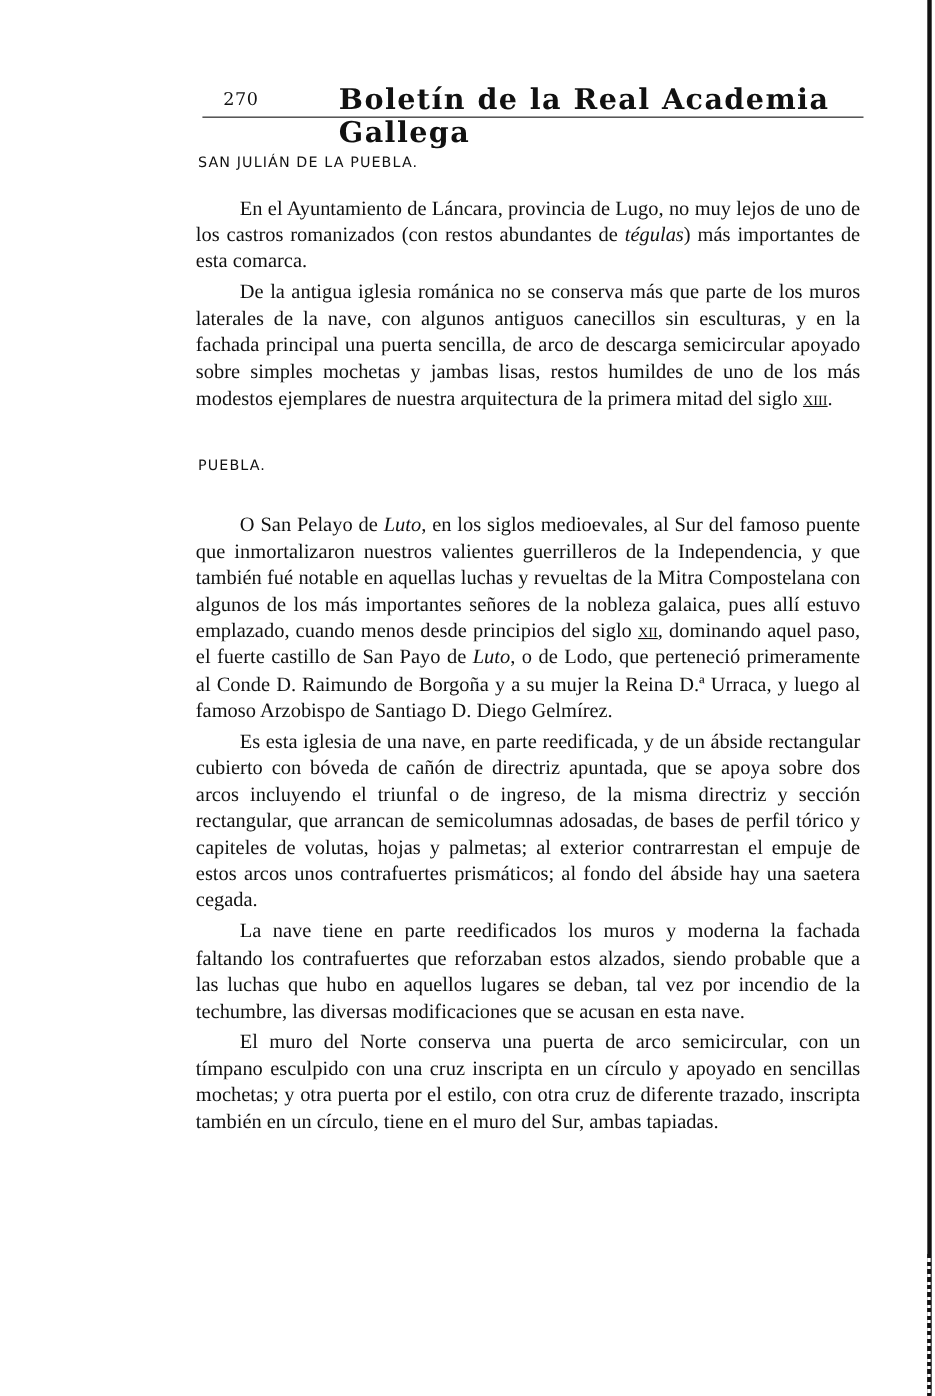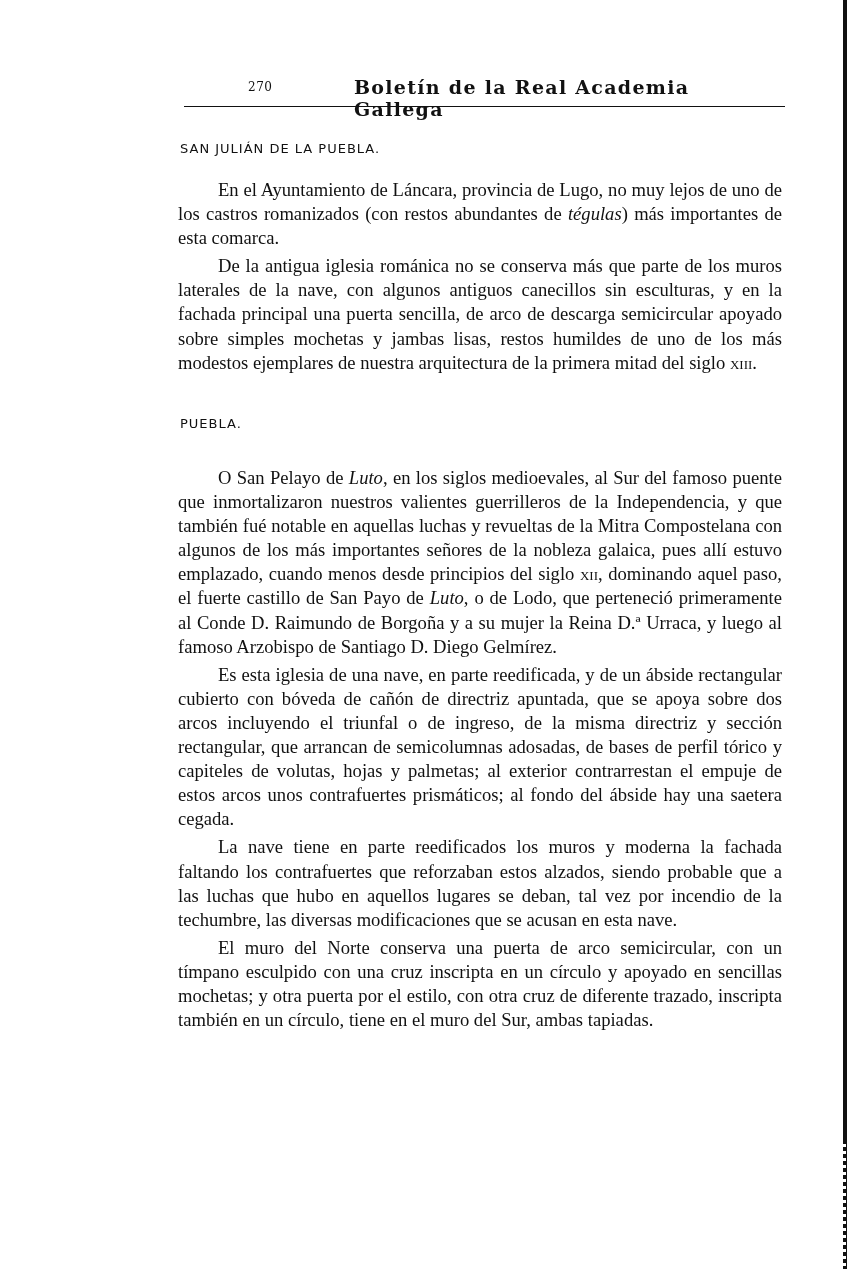--- a/index.html
+++ b/index.html
@@ -1,30 +1,30 @@
 <!DOCTYPE html>
 <html><head>
 <meta charset="utf-8">
 <style>
   html, body { margin:0; padding:0; background:#ffffff; }
   body { width:850px; height:1269px; position:relative; overflow:hidden; color:#111; }
   .page { position:absolute; left:0; top:0; width:850px; height:1269px; }
   .running-head { position:absolute; left:200px; top:74px; width:585px; height:30px; }
-  .page-number { position:absolute; left:3px; top:6px; font-family:"DejaVu Serif", serif; font-size:12px; letter-spacing:0.5px;margin-left:45px; }
-  .journal-title { position:absolute; left:108px; top:2px; font-family:"DejaVu Serif", serif; font-size:19px; font-weight:bold; letter-spacing:1.3px;margin-left:46px; }
+  .page-number { position:absolute; left:3px; top:6px; font-family:"DejaVu Serif", serif; font-size:16px; letter-spacing:0.5px; }
+  .journal-title { position:absolute; left:108px; top:2px; font-family:"DejaVu Serif", serif; font-size:26px; font-weight:bold; letter-spacing:1.3px; }
   .head-rule { position:absolute; left:184px; top:106px; width:601px; height:0; border-top:1.5px solid #111; }
   .section-heading { position:absolute; left:180px; font-family:"DejaVu Sans", sans-serif; font-size:13px; letter-spacing:1px; }
   .sh-1 { top:141px; }
   .sh-2 { top:416px; }
   .body-text { position:absolute; left:174px; width:612px; font-family:"Liberation Serif", serif; font-size:18.6px; line-height:24.1px; text-align:justify; }
   .body-text p { margin:4px; text-indent:40px; }
   .bt-1 { top:174px; }
   .bt-2 { top:462px; }
   .it { font-style:italic; }
-  .sc { font-variant:small-caps; text-transform:lowercase; }
+  .sc { font-variant:small-caps; text-transform:lowercase;text-decoration:underline; }
   .edge-bar { position:absolute; left:843px; top:0; width:4px; height:1269px; background:#111; }
   .edge-bar-lower { position:absolute; left:843px; top:1140px; width:3px; height:129px; background:repeating-linear-gradient(#111 0 4px, #fff 4px 7px); }
 </style>
 </head>
 <body>
 
 <div class="page">
 
   <div class="running-head">
     <span class="page-number">270</span>

